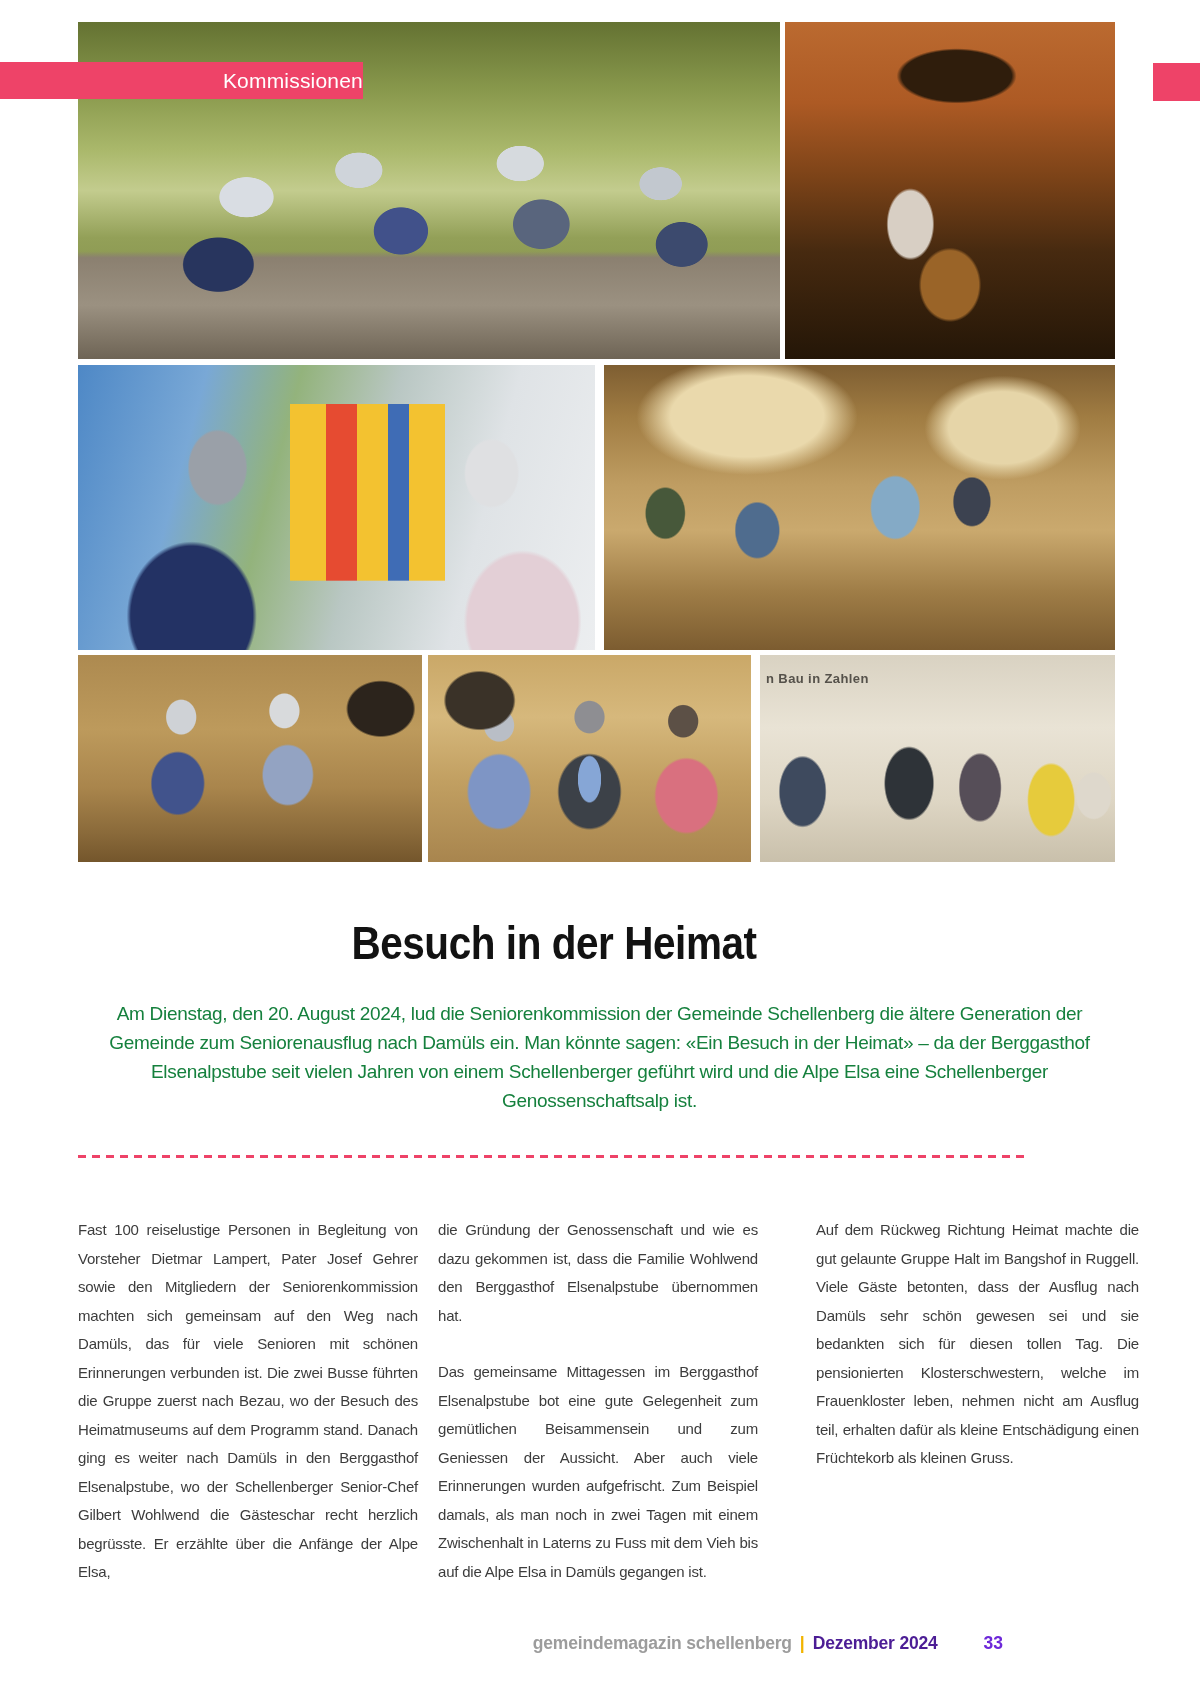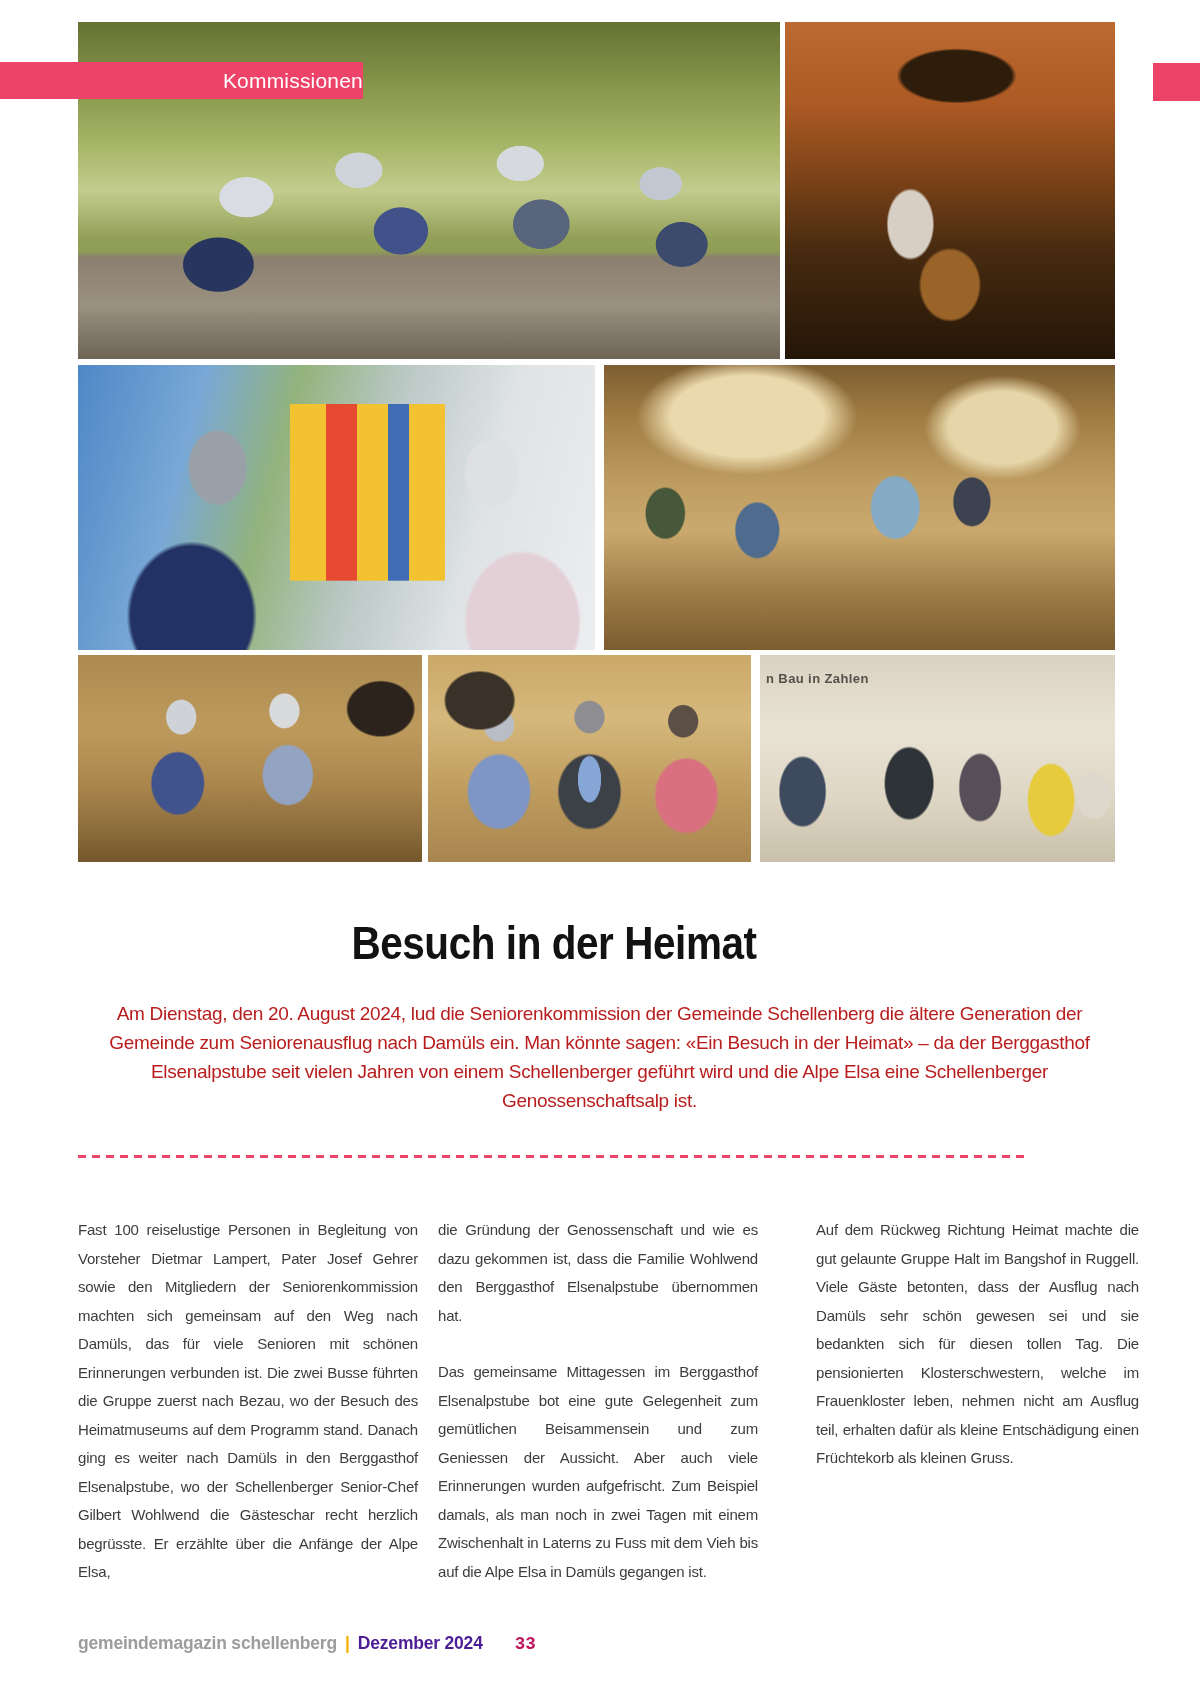--- a/index.html
+++ b/index.html
@@ -86,37 +86,37 @@
     background:var(--accent-pink,#ee4368);color:#fff;}
   .section-band span{position:absolute;left:85px;right:0;top:0;line-height:37px;
     text-align:right;font-size:21px;font-weight:400;letter-spacing:.2px;}
   .side-tab{position:absolute;left:1153px;top:63px;width:47px;height:38px;
     background:var(--accent-pink,#ee4368);}
 
   .headline{position:absolute;left:78px;top:916px;width:952px;margin:0;
     text-align:center;font-size:46px;font-weight:700;color:#121212;
     letter-spacing:-.5px;transform:scaleX(.88);transform-origin:50% 50%;}
   .intro{position:absolute;left:82px;top:999px;width:1035px;margin:0;
-    text-align:center;font-size:19px;line-height:29px;color:#b91c1c;letter-spacing:-.3px;}
+    text-align:center;font-size:19px;line-height:29px;color:#15803d;letter-spacing:-.3px;}
   .divider{position:absolute;left:78px;top:1155px;width:952px;height:3px;
     background:repeating-linear-gradient(90deg,var(--accent-pink,#ee4368) 0 8px,rgba(0,0,0,0) 8px 14px);}
 
   .col{position:absolute;top:1216px;text-align:justify;font-size:15px;
     line-height:28.5px;color:#3c3c3c;letter-spacing:-.2px;}
   .col p{margin:0 0 28px 0;}
   .col1{left:78px;width:340px;}
   .col2{left:438px;width:320px;}
   .col3{left:816px;width:323px;}
 
   .footer{position:absolute;left:78px;top:1633px;width:925px;display:flex;
-    align-items:baseline;font-size:17.5px;font-weight:700;}
+    justify-content:flex-end;align-items:baseline;font-size:17.5px;font-weight:700;}
   .footer .mag{color:#9c9c9c;letter-spacing:-.2px;}
   .footer .sep{color:var(--accent-yellow,#f2b400);margin:0 8px;}
   .footer .issue{color:#4c1d95;letter-spacing:-.2px;}
-  .footer .pagenum{color:#be185d;margin-left:32px;font-family:Liberation Mono, monospace;}
+  .footer .pagenum{color:#6d28d9;margin-left:46px;}
 </style>
 </head>
 <body>
 
 <div class="page">
 
   <div class="photo" id="photo-garden-lunch"></div>
   <div class="photo" id="photo-wine-cellar"></div>
   <div class="photo" id="photo-bouncy-castle"></div>
   <div class="photo" id="photo-museum-room"></div>

